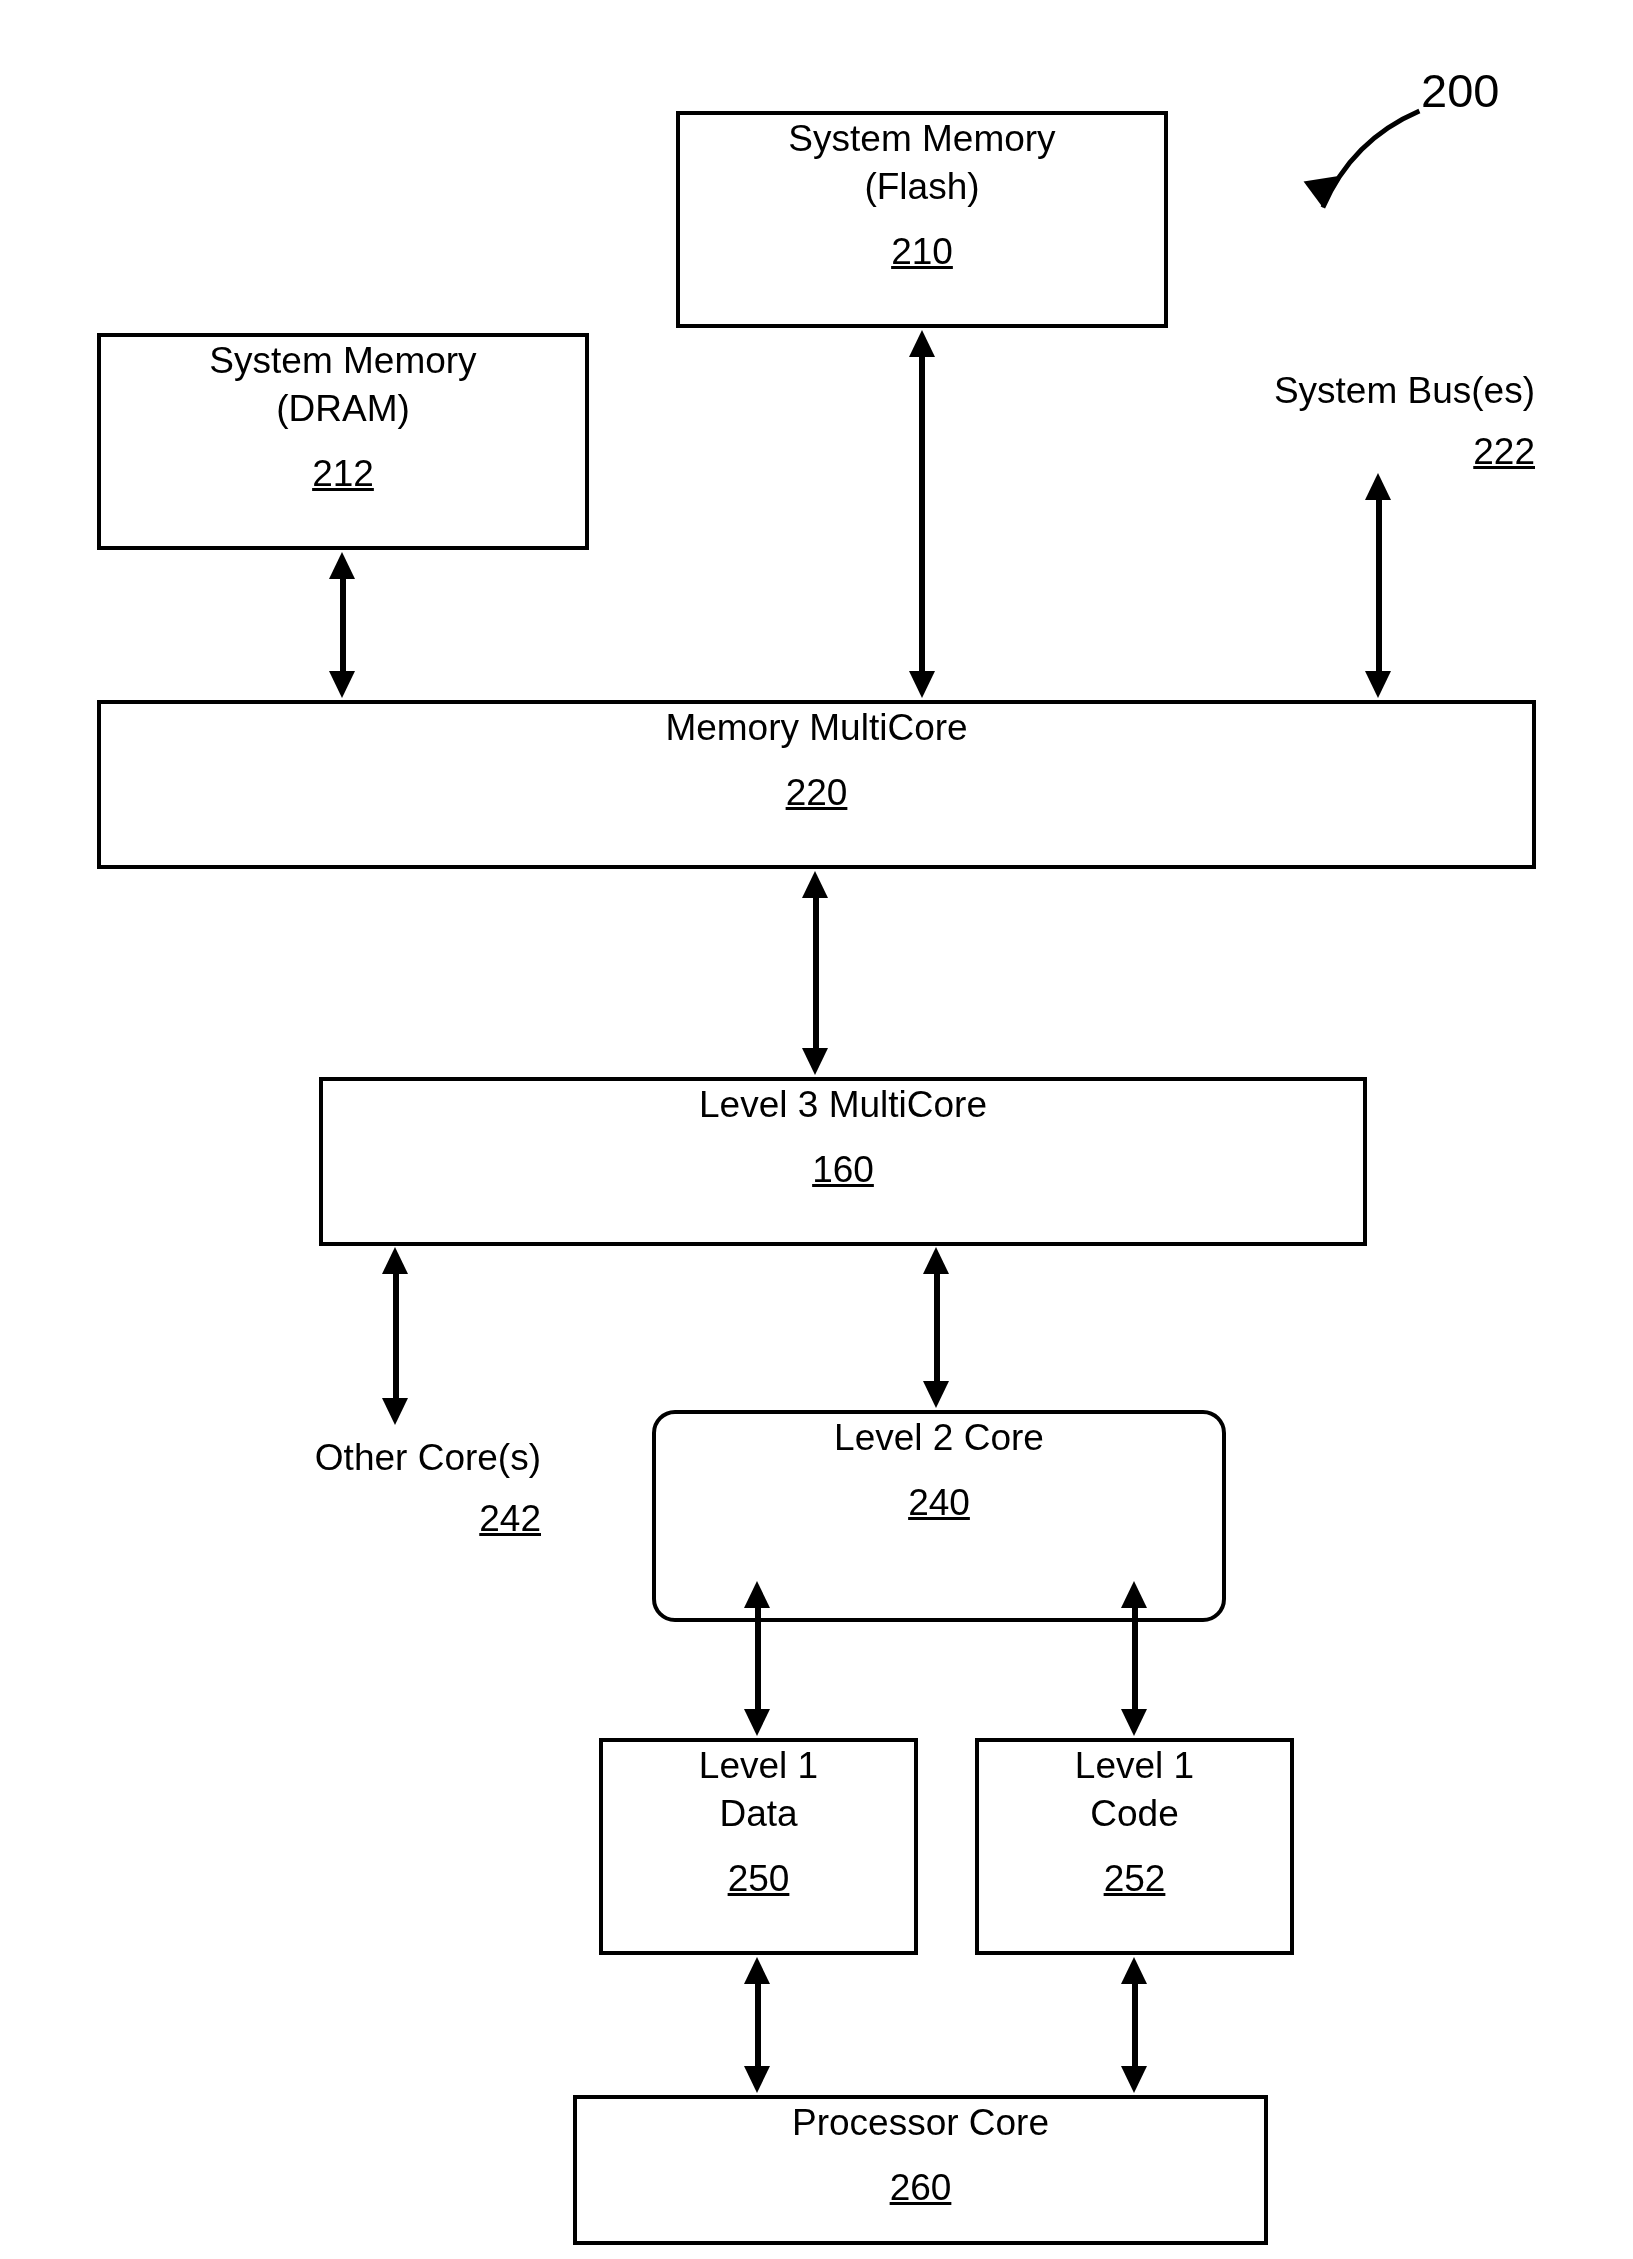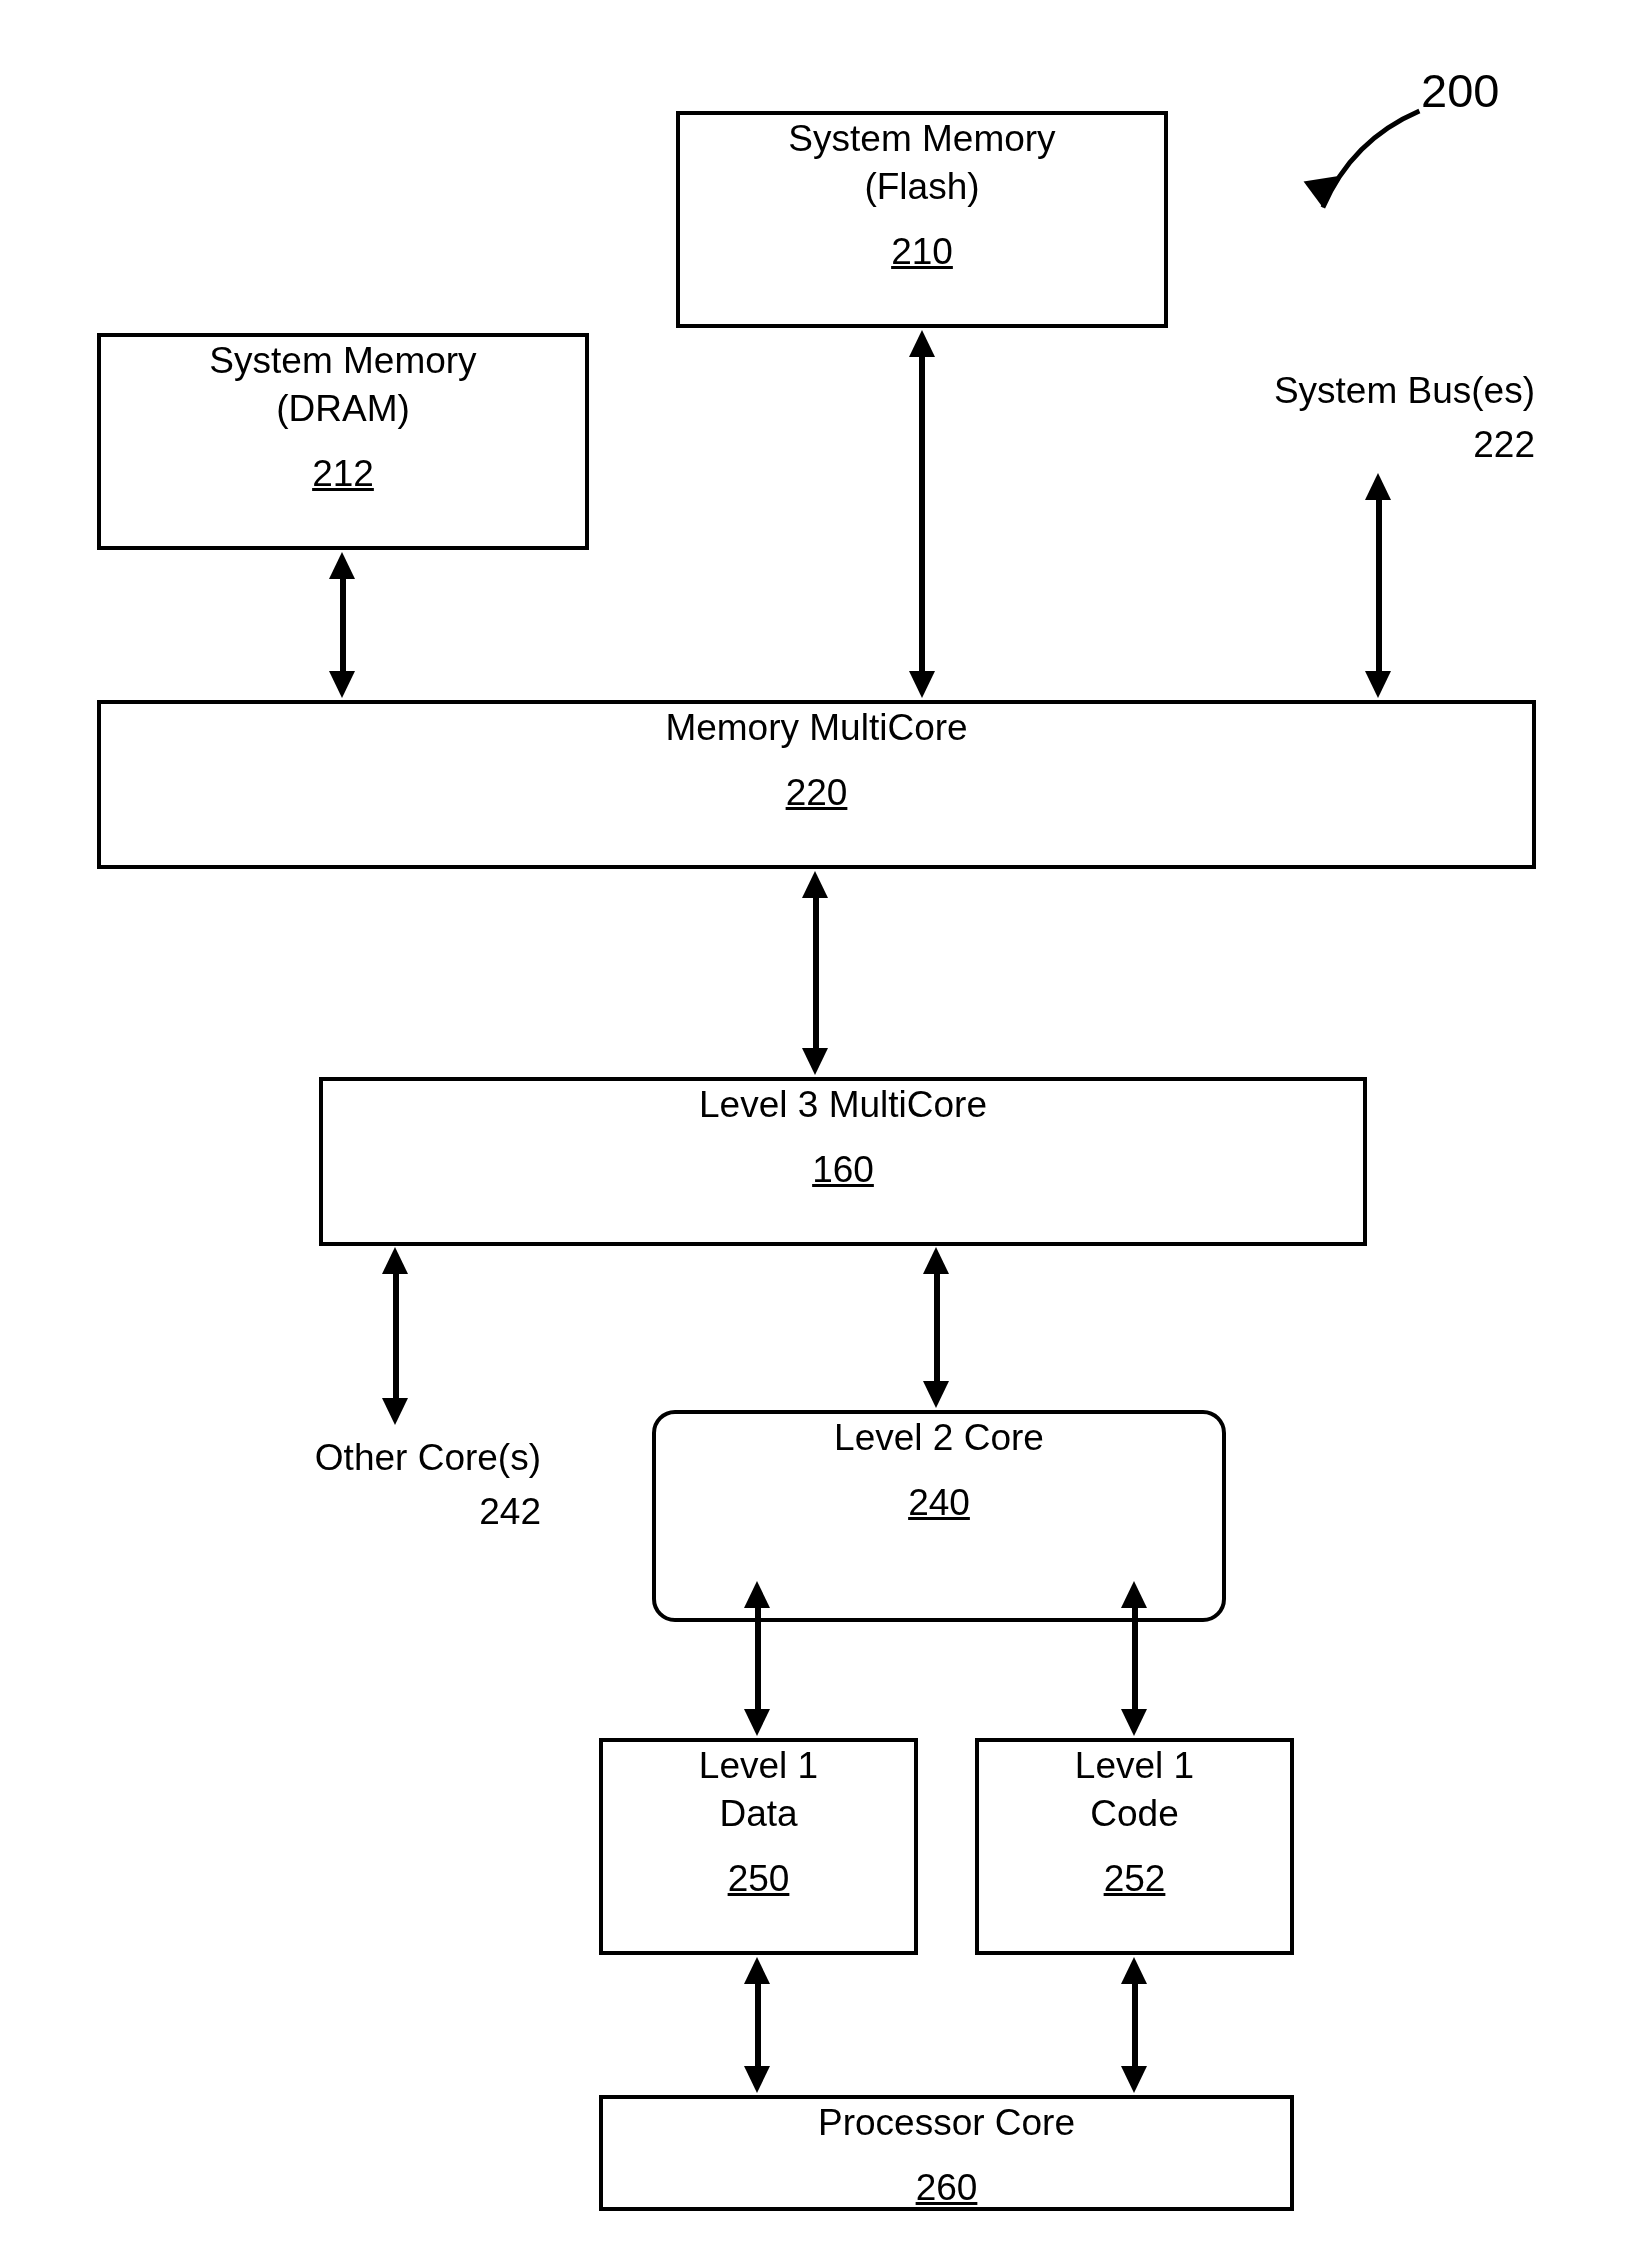--- a/index.html
+++ b/index.html
@@ -40,21 +40,22 @@
       align-items: flex-end;
       justify-content: center;
     }
     .text-title {
       font-size: 37px;
       text-align: center;
       line-height: 1.3;
     }
     .text-ref {
       font-size: 37px;
-      margin-top: 9px;
+      text-decoration: underline;
+      margin-top: 16px;
     }
     .fig-label {
       position: absolute;
       font-size: 47px;
     }
     .arrow-line {
       position: absolute;
       background: black;
     }
     .arrow-head {
@@ -131,21 +132,21 @@
 Data</div>
   <div class="box-ref">250</div>
 </div>
 
 <div class="box" style="left:975px; top:1738px; width:319px; height:217px;">
   <div class="box-label" style="white-space: pre-line;">Level 1
 Code</div>
   <div class="box-ref">252</div>
 </div>
 
-<div class="box" style="left:599px; top:2095px; width:695px; height:116px;">
+<div class="box" style="left:573px; top:2095px; width:695px; height:150px;">
   <div class="box-label">Processor Core</div>
   <div class="box-ref">260</div>
 </div>
 
 <div class="arrow-line" style="left:919px; top:346px; width:5.8px; height:338px;"></div>
 <div class="arrow-head arrow-up" style="left:909px; top:330px;"></div>
 <div class="arrow-head arrow-down" style="left:909px; top:671px;"></div>
 
 <div class="arrow-line" style="left:340px; top:568px; width:5.8px; height:116px;"></div>
 <div class="arrow-head arrow-up" style="left:329px; top:552px;"></div>

